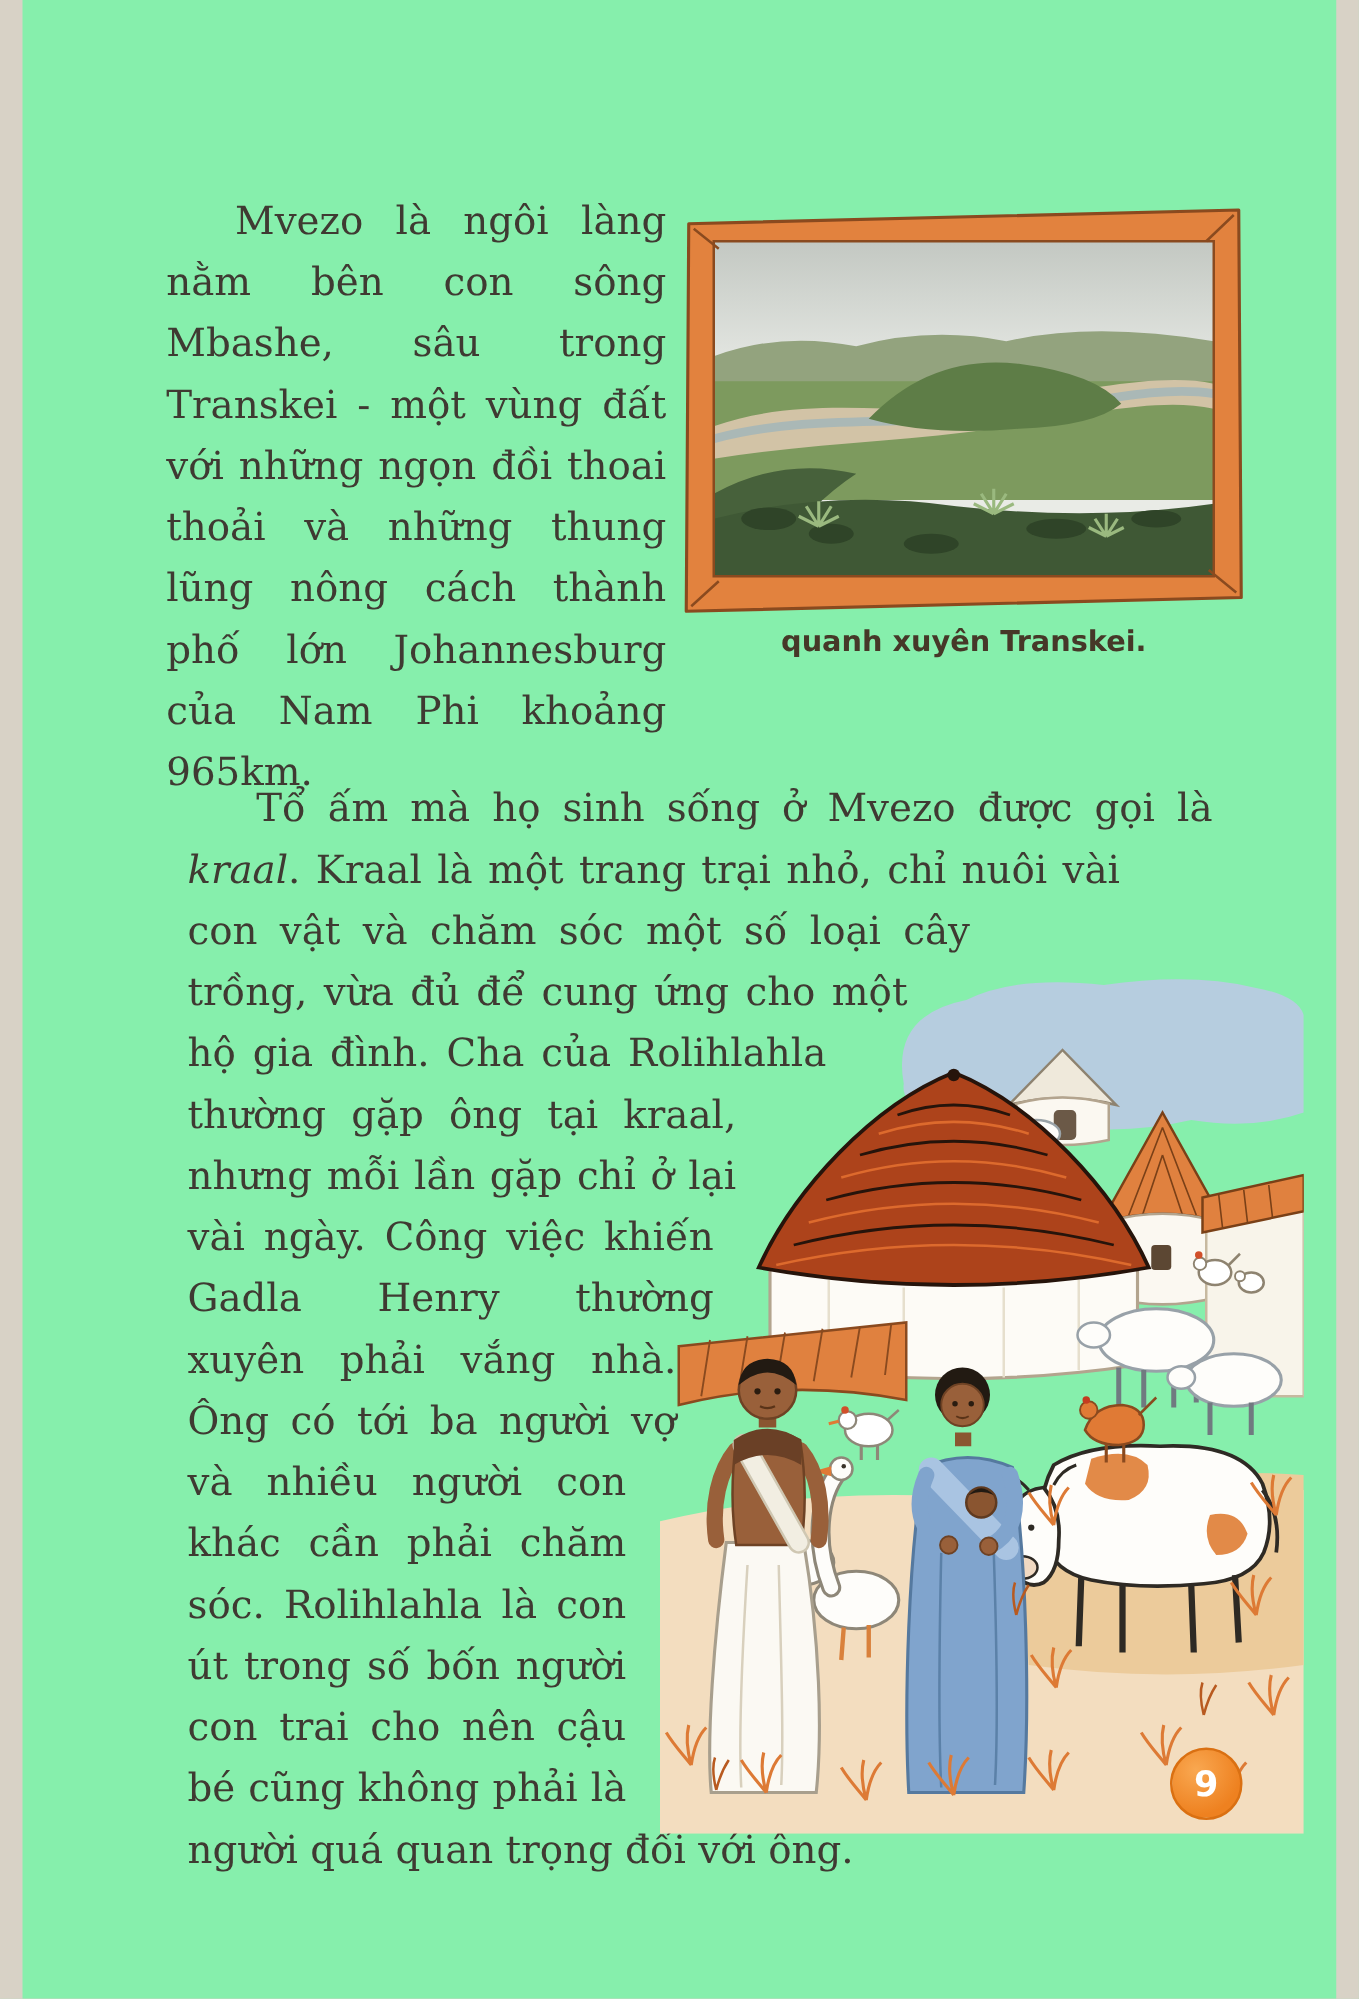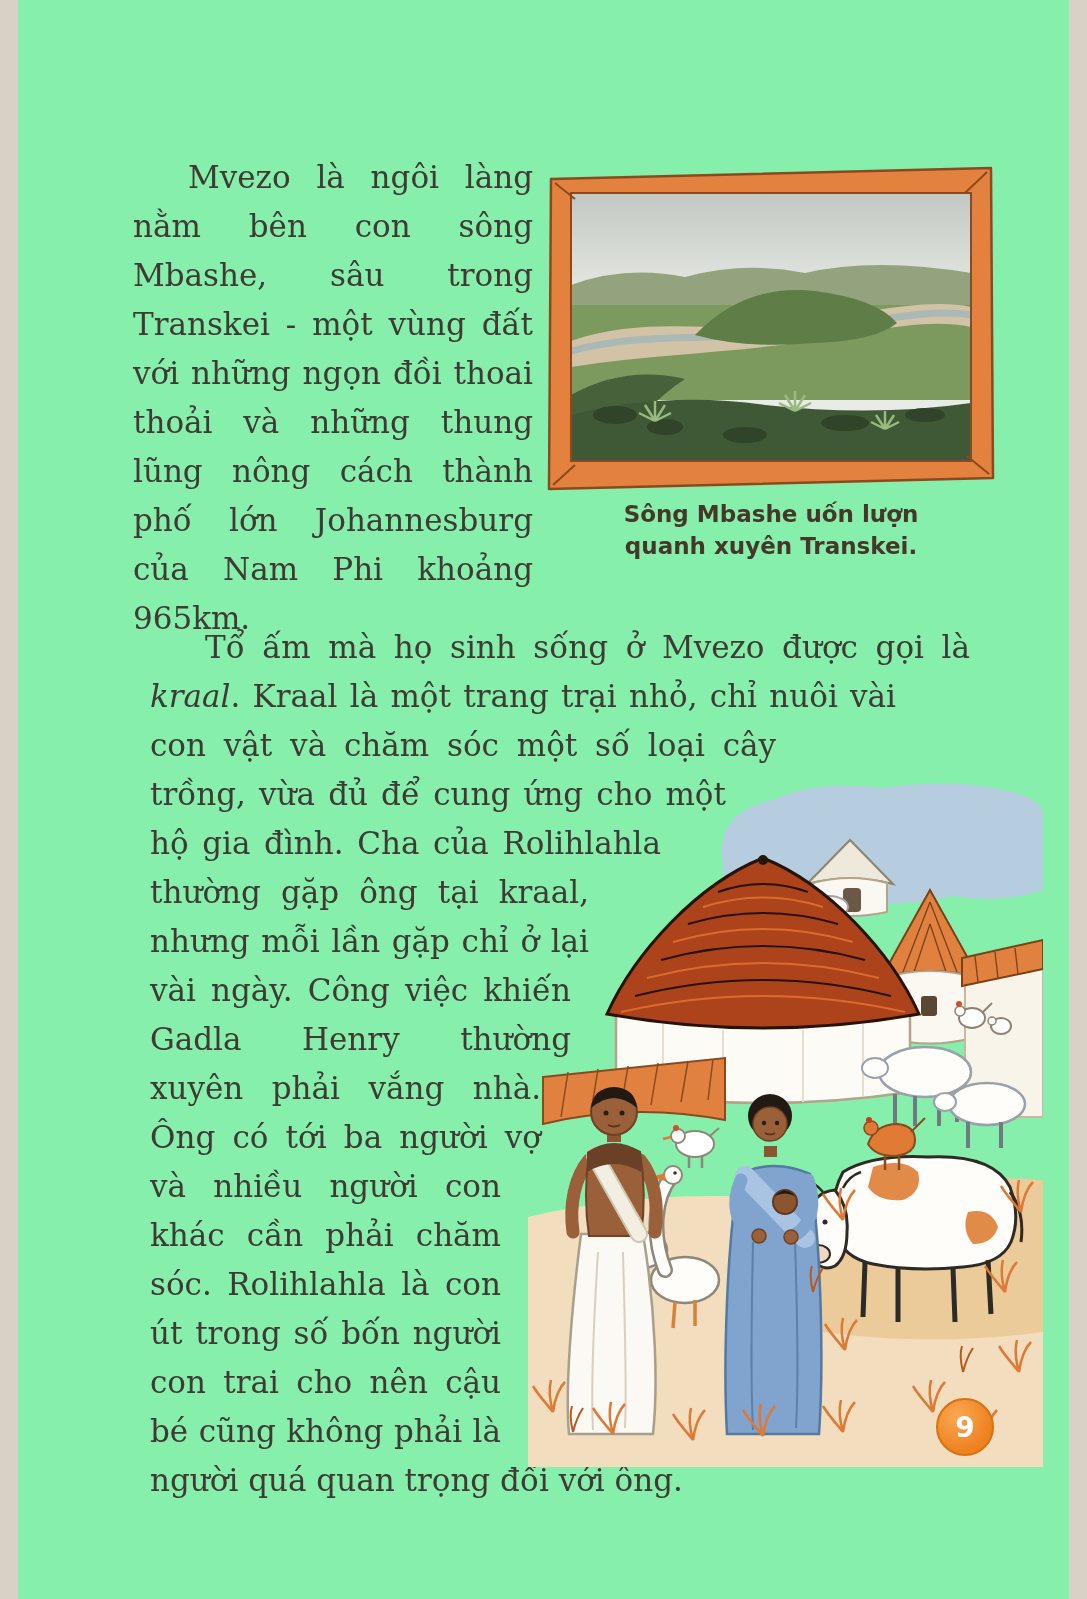--- a/index.html
+++ b/index.html
@@ -90,21 +90,20 @@
           <path d="M250,248 l-10,-16 M250,248 l0,-20 M250,248 l10,-16 M250,248 l-16,-8 M250,248 l16,-8"></path>
           <path d="M340,266 l-9,-14 M340,266 l0,-18 M340,266 l9,-14 M340,266 l-14,-7 M340,266 l14,-7"></path>
         </g>
       </g>
       <rect x="26" y="30" width="400" height="268" fill="none" stroke="#8a4a1f" stroke-width="2"></rect>
       <path d="M10,20 L30,36 M442,9 L420,30 M444,311 L422,293 M8,322 L30,302" stroke="#8a4a1f" stroke-width="2"></path>
     </svg>
   </div>
 
   <div class="caption">
-    <span>Sông Mbashe uốn lượn</span>
     <span>quanh xuyên Transkei.</span>
   </div>
 
   <p class="para p2">
     <span class="wrap-shape"></span><span>Tổ ấm mà họ sinh sống ở Mvezo được gọi là </span><span class="italic">kraal</span><span>. Kraal là một trang trại nhỏ, chỉ nuôi vài con vật và chăm sóc một số loại cây trồng, vừa đủ để cung ứng cho một hộ gia đình. Cha của Rolihlahla thường gặp ông tại kraal, nhưng mỗi lần gặp chỉ ở lại vài ngày. Công việc khiến Gadla Henry thường xuyên phải vắng nhà. Ông có tới ba người vợ và nhiều người con khác cần phải chăm sóc. Rolihlahla là con út trong số bốn người con trai cho nên cậu bé cũng không phải là người quá quan trọng đối với ông.</span>
   </p>
 
   <div class="illustration">
     <svg viewBox="0 0 530 695">
 

